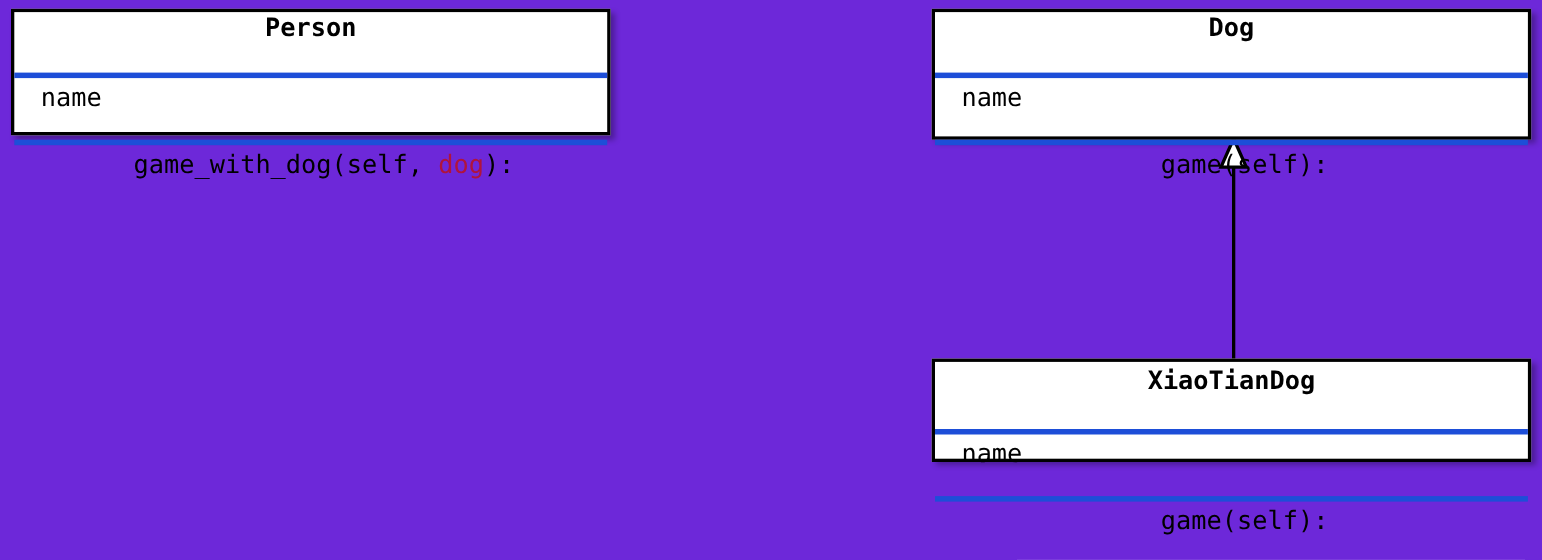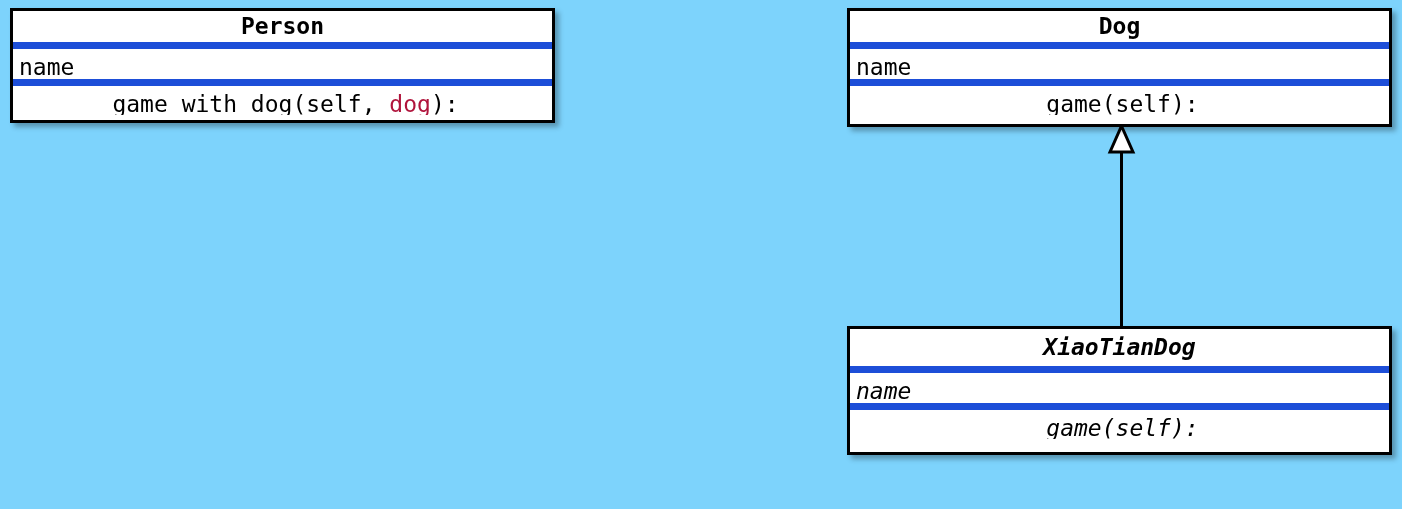--- a/index.html
+++ b/index.html
@@ -8,21 +8,21 @@
     padding: 0;
     background: #ffffff;
   }
   body {
     font-family: "DejaVu Sans Mono", monospace;
   }
   #canvas {
     position: relative;
     width: 1402px;
     height: 509px;
-    background: #7dd3fc;
+    background: #6d28d9;
     overflow: hidden;
   }
 
   
   .uml-class {
     position: absolute;
     box-sizing: border-box;
     background: #ffffff;
     border: 3px solid #000000;
     box-shadow: 4px 4px 5px rgba(0,0,0,0.30);
@@ -36,30 +36,31 @@
     font-size: 23px;
     line-height: 31px;
     height: 31px;
     color: #000000;
     letter-spacing: 0px;
     white-space: nowrap;
     overflow: hidden;
   }
   .uml-row {
     box-sizing: border-box;
-    border-top: 7px solid #1d4ed8;
+    border-top: 5px solid #1d4ed8;
     font-family: "DejaVu Sans Mono", monospace;
     font-weight: normal;
     font-size: 23px;
     line-height: 37px;
     height: 37px;
     color: #000000;
-    padding-left: 6px;
+    padding-left: 24px;
     white-space: nowrap;
     overflow: hidden;
+    margin-top: 24px;
   }
   .uml-row.tight {
     line-height: 36px;
     height: 36px;
     text-align: center;
   }
   .param-highlight {
     color: #B0143C;
   }
 
@@ -96,19 +97,19 @@
 
   <div class="inherit-link" id="link-inheritance" style="left:1100px; top:124px; width:44px; height:205px;">
 
     <div class="inherit-line" style="left:20px; top:28px; height:175px;"></div>
 
     <svg class="inherit-arrow" style="left:7px; top:0px;" width="30" height="30" viewBox="0 0 30 30">
       <polygon points="14.5,2 26,28 3,28" fill="#ffffff" stroke="#000000" stroke-width="3" stroke-linejoin="miter"></polygon>
     </svg>
   </div>
 
-  <div class="uml-class" id="box-xiaotiandog" style="left:847px; top:326px; width:545px; height:129px;font-style:italic;">
+  <div class="uml-class" id="box-xiaotiandog" style="left:847px; top:326px; width:545px; height:94px;">
     <div class="uml-title" style="line-height:37px; height:37px;">XiaoTianDog</div>
     <div class="uml-row">name</div>
     <div class="uml-row tight">game(self):</div>
   </div>
 
 </div>
 
 </body></html>

